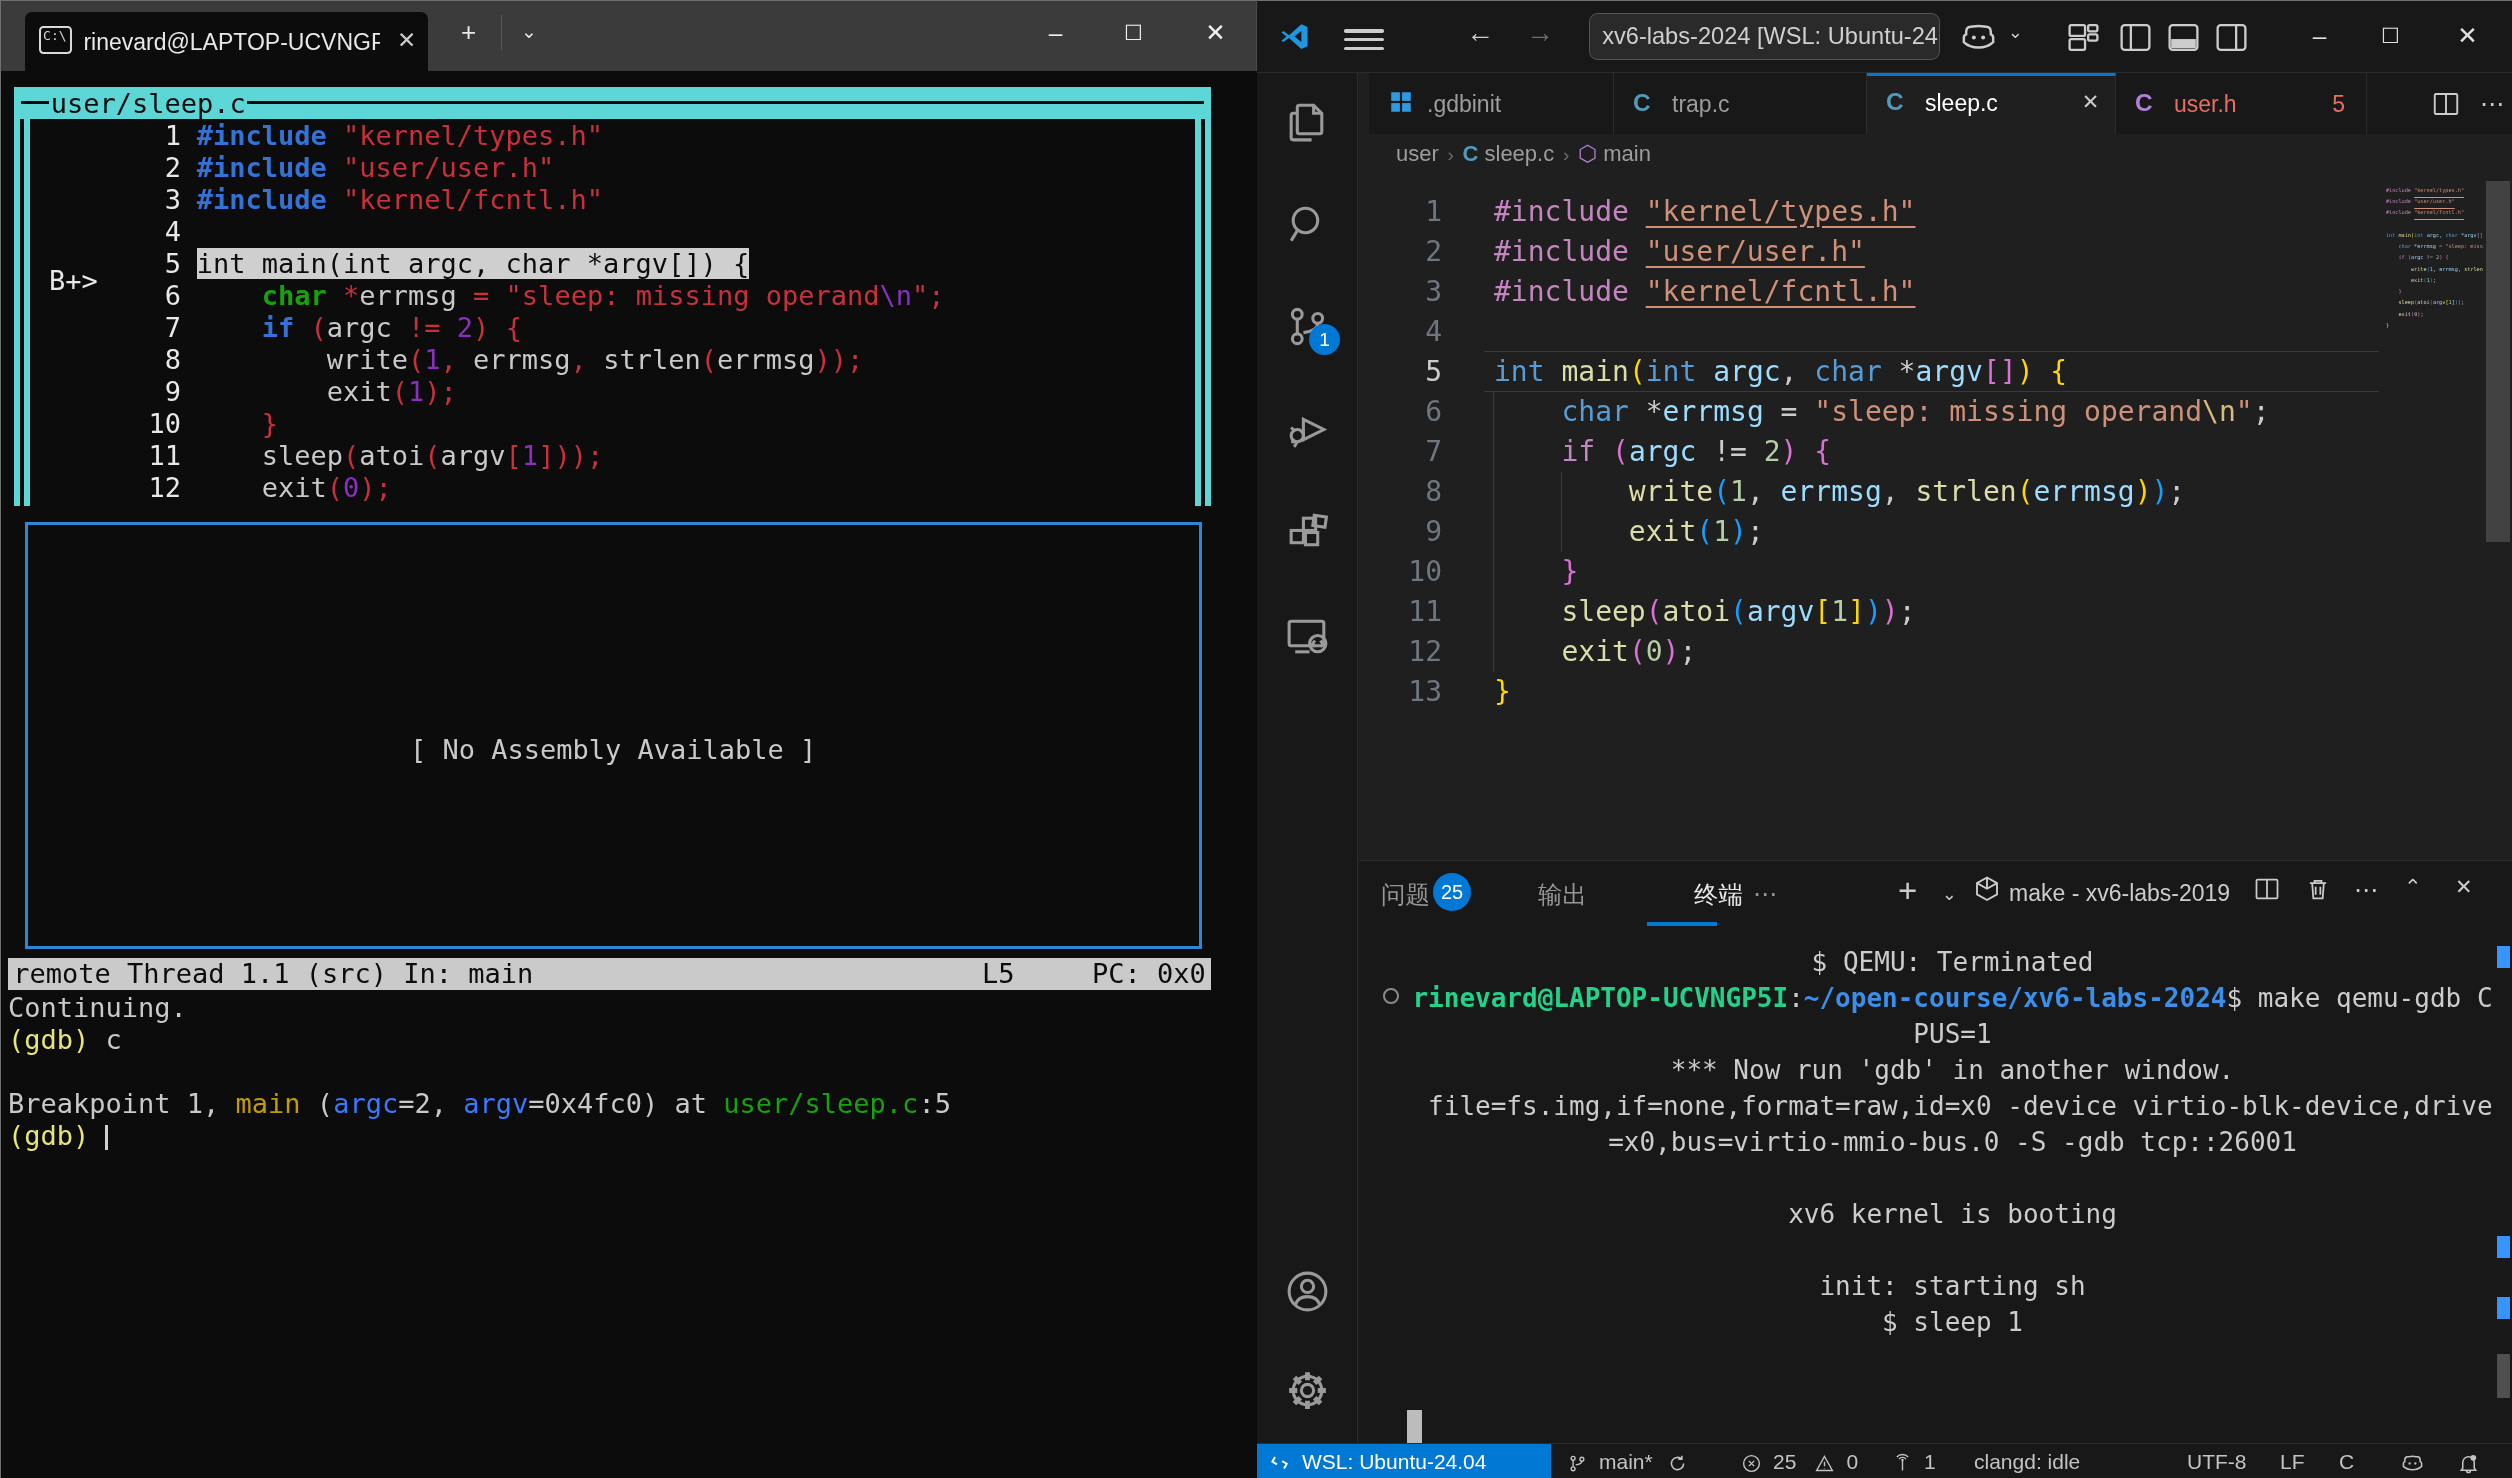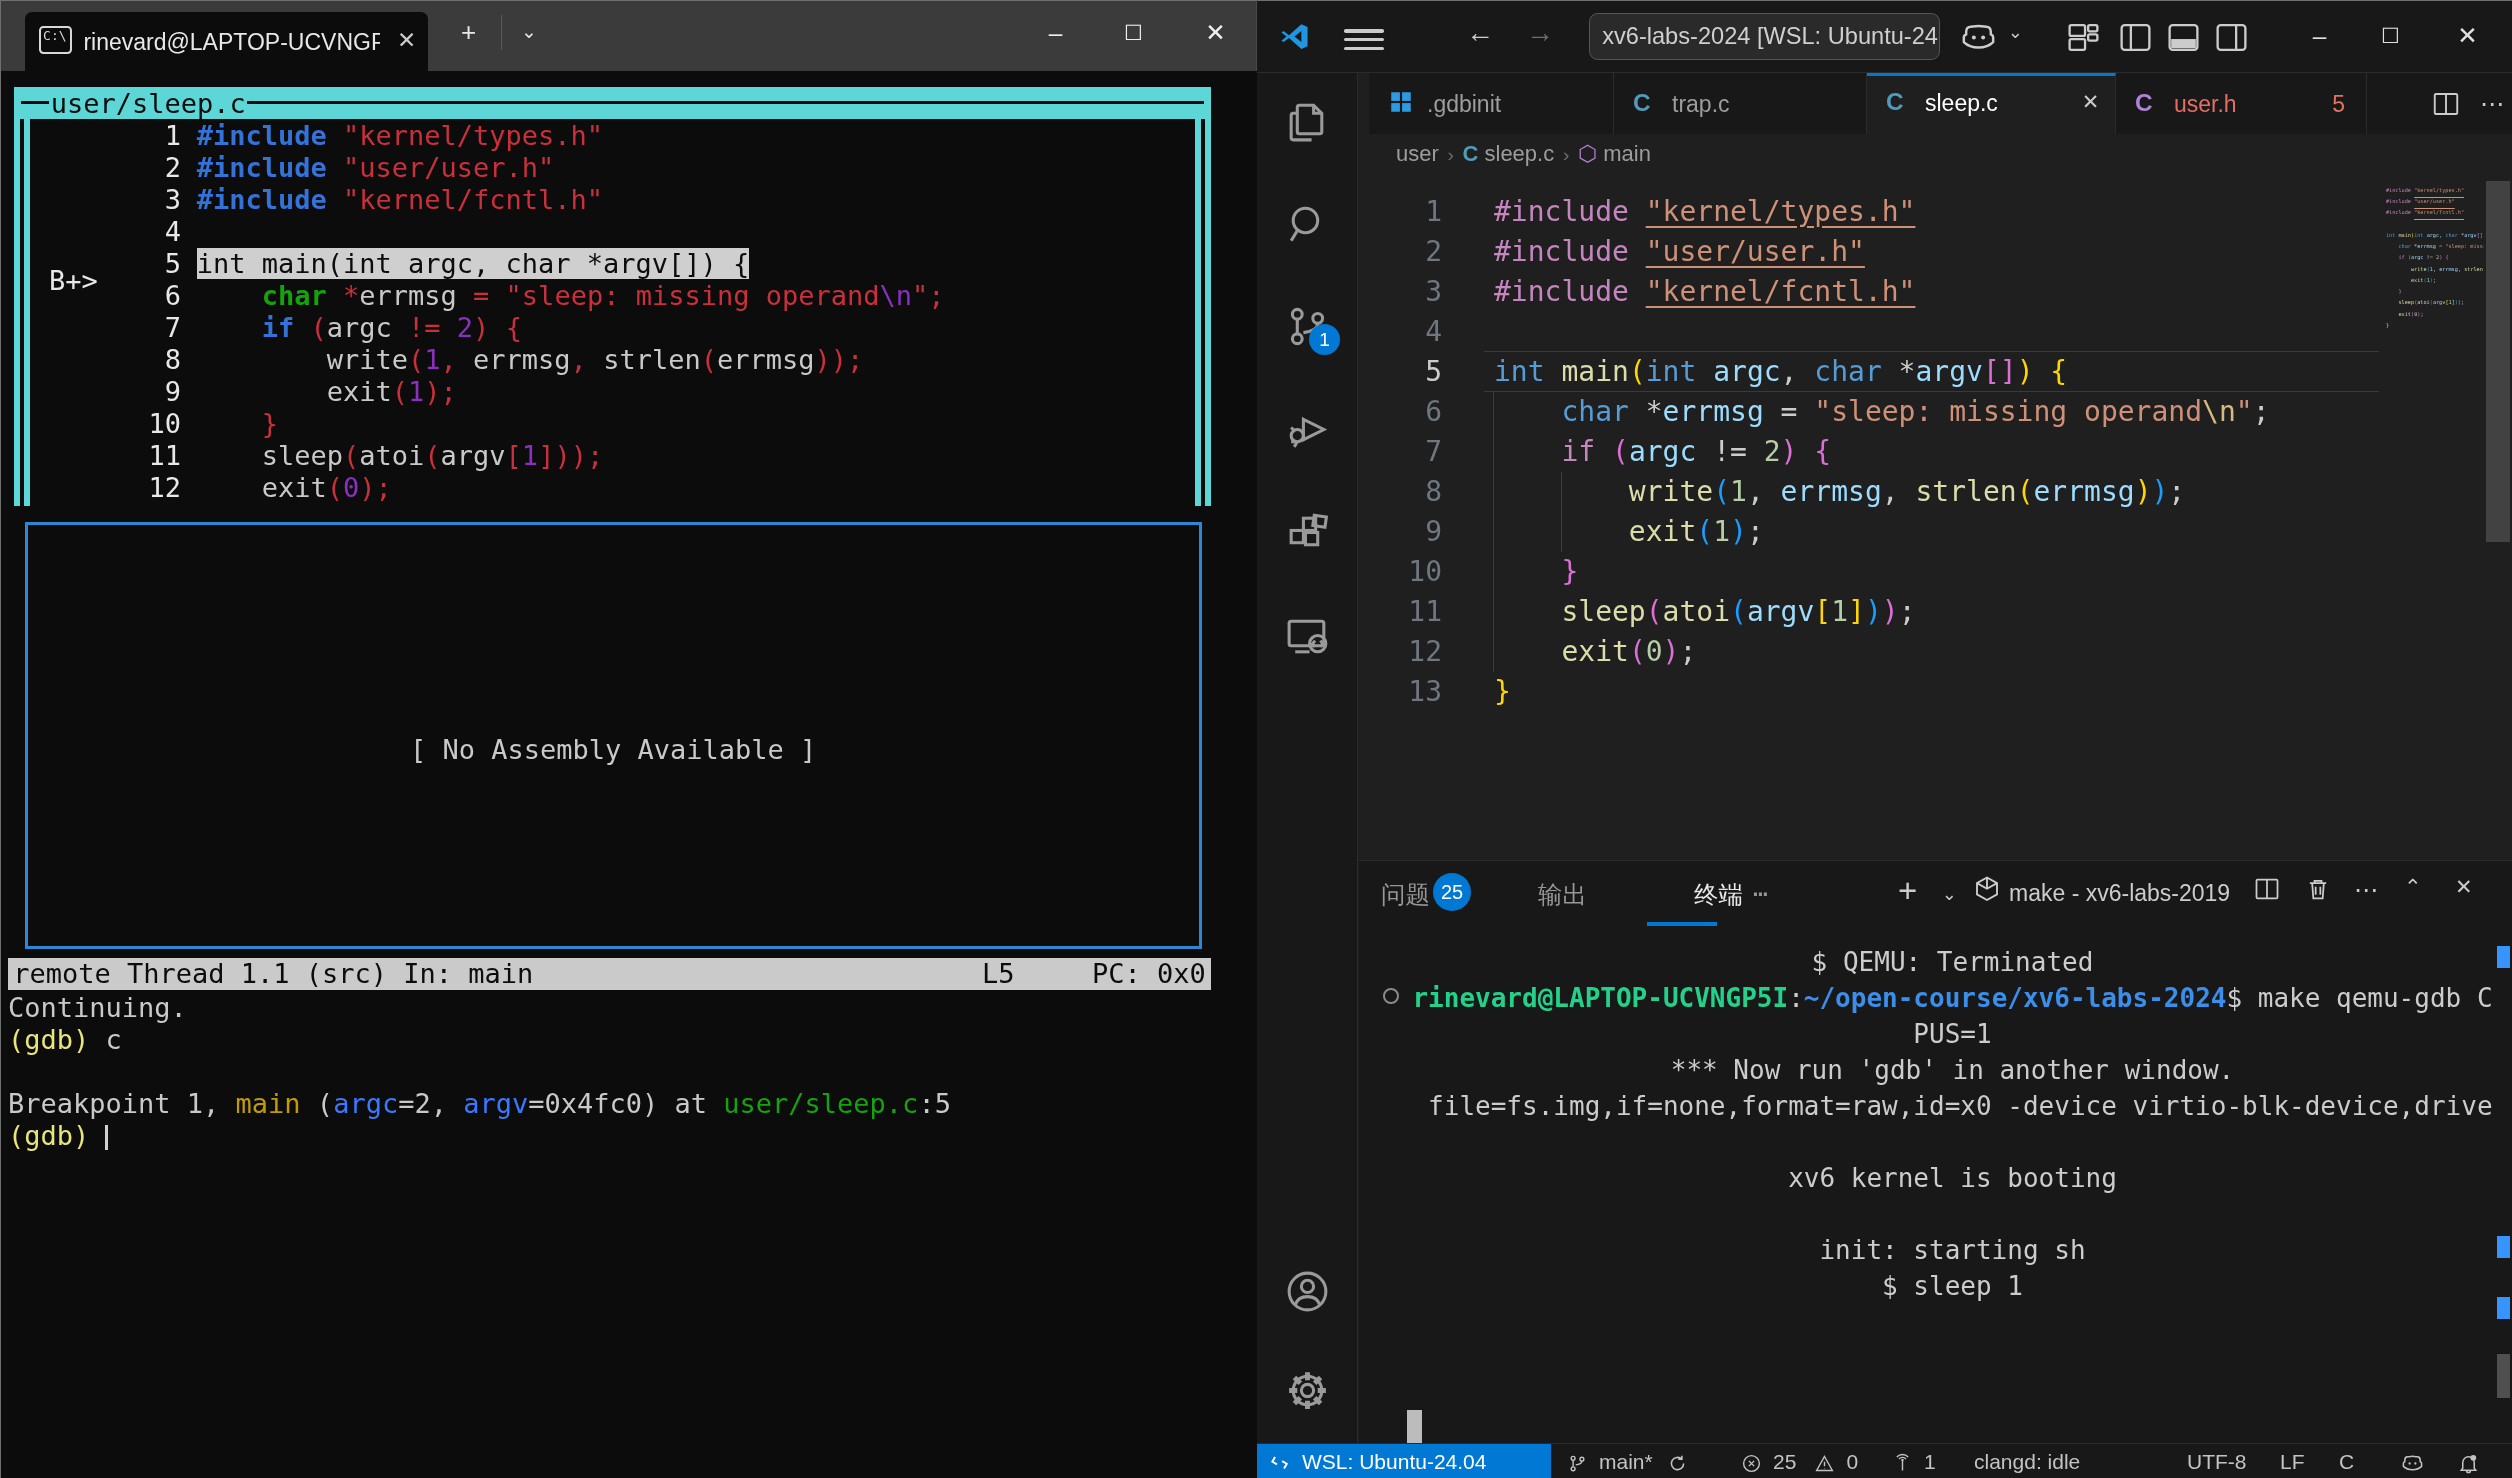--- a/index.html
+++ b/index.html
@@ -87,21 +87,21 @@
   .v-pl { color:#cccccc; } .v-b1 { color:#FFD700; } .v-b2 { color:#DA70D6; } .v-b3 { color:#179FFF; } .v-esc { color:#d7ba7d; }
   #cur-line { position:absolute; left:125px; top:278px; width:895px; height:41px; border-top:1.7px solid #3a3a3a; border-bottom:1.7px solid #3a3a3a; }
   .indent-guide { position:absolute; width:0.9px; background:#3b3b3b; }
   
   #minimap { position:absolute; left:1020px; top:101px; width:105px; height:758px; background:#1f1f1f; overflow:hidden; }
   #minimap-inner { font-family:"DejaVu Sans Mono",monospace; font-size:5.2px; line-height:11.3px; white-space:pre; padding-top:10.5px; padding-left:7px; }
   #ed-scrollbar { position:absolute; left:1127px; top:108px; width:24.4px; height:361px; background:#424242; }
   
   #panel { position:absolute; left:0; top:787px; width:1153px; height:620px; background:#181818; border-top:0.9px solid #2b2b2b; }
   #panel-header { position:absolute; left:0; top:0; width:100%; height:65px; }
-  .ptab { position:absolute; top:17.5px; font-size:24.4px; color:#969696;font-family:Liberation Mono, monospace; }
+  .ptab { position:absolute; top:17.5px; font-size:24.4px; color:#969696; }
   .ptab-active { color:#e8e8e8;margin-left:37px; }
   #ptab-underline { position:absolute; left:288px; top:61px; width:70px; height:3.5px; background:#0078d4; }
   #p-badge { position:absolute; left:74px; top:12.2px; min-width:38px; height:38px; background:#0078d4; border-radius:19px; color:#fff; font-size:20px; text-align:center; line-height:38px; padding:0 3.5px; }
   .picon { position:absolute; top:14px; color:#cccccc; }
   #ptask { position:absolute; left:650px; top:19px; color:#cccccc; font-size:23px; white-space:nowrap; }
   
   #vs-term { position:absolute; left:48px; top:83px; width:1091px; font-family:"DejaVu Sans Mono",monospace; font-size:26px; color:#cccccc;text-align:center; }
   .tline { white-space:pre; height:36px; line-height:36px; }
   .t-user { color:#23d18b; font-weight:bold; }
   .t-path { color:#3b8eea; font-weight:bold; }
@@ -366,20 +366,21 @@
         <span class="picon" style="left:1096px; font-size:21px;">✕</span>
         <div id="ptab-underline"></div>
       </div>
       <div id="cmd-dec"></div>
       <div id="vs-term">
           <div class="tline"><span class="t-pl">$ QEMU: Terminated</span></div>
           <div class="tline"><span class="t-user">rinevard@LAPTOP-UCVNGP5I</span><span class="t-pl">:</span><span class="t-path">~/open-course/xv6-labs-2024</span><span class="t-pl">$ make qemu-gdb C</span></div>
           <div class="tline"><span class="t-pl">PUS=1</span></div>
           <div class="tline"><span class="t-pl">*** Now run 'gdb' in another window.</span></div>
           <div class="tline"><span class="t-pl"> file=fs.img,if=none,format=raw,id=x0 -device virtio-blk-device,drive</span></div>
+          <div class="tline"><span class="t-pl">=x0,bus=virtio-mmio-bus.0 -S -gdb tcp::26001</span></div>
           <div class="tline"></div>
           <div class="tline"><span class="t-pl">xv6 kernel is booting</span></div>
           <div class="tline"></div>
           <div class="tline"><span class="t-pl">init: starting sh</span></div>
           <div class="tline"><span class="t-pl">$ sleep 1</span></div>
         </div>
       <div id="term-cursor"></div>
       <div class="sb-mark" style="top:85px; height:22px; background:#3794ff;"></div>
       <div class="sb-mark" style="top:375px; height:22px; background:#3794ff;"></div>
       <div class="sb-mark" style="top:436px; height:22px; background:#3794ff;"></div>

